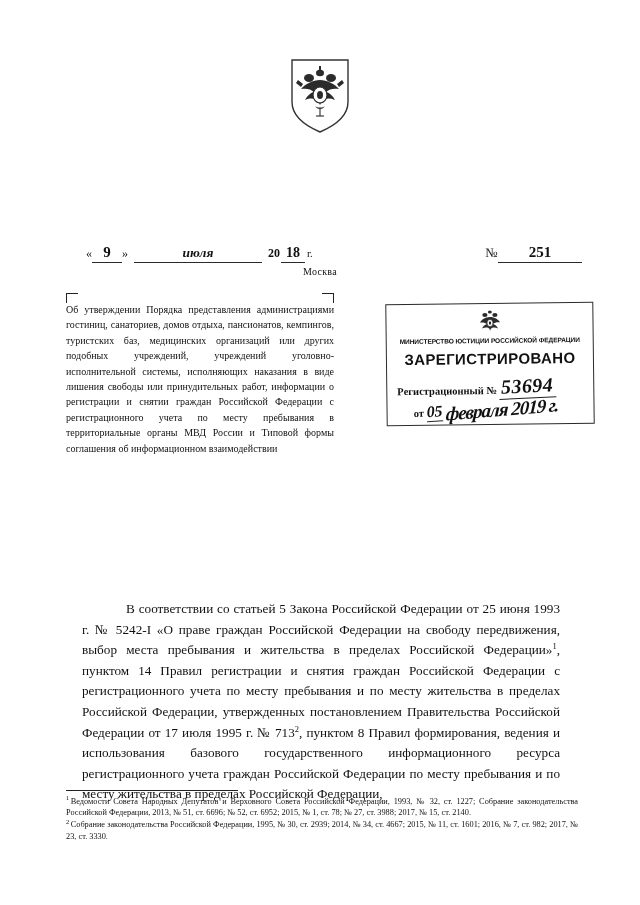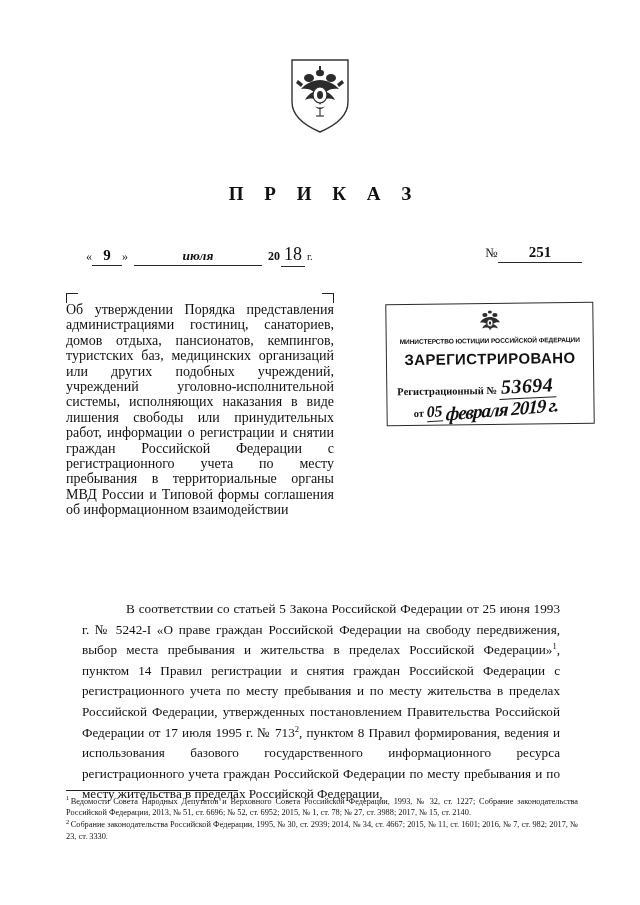--- a/index.html
+++ b/index.html
@@ -74,21 +74,21 @@
   }
   .quote { font-size: 12px; }
   .fill {
     display: inline-block;
     border-bottom: 1px solid #2a2a2a;
     text-align: center;
     line-height: 1.25;
   }
   .fill.day    { width: 30px; font-weight: bold; font-size: 15px; }
   .fill.month  { width: 128px; font-weight: bold; font-size: 13.5px; font-style: italic; }
-  .fill.year   { width: 24px; font-weight: normal; font-size: 18px; }
+  .fill.year   { width: 24px; font-weight: bold; font-size: 14px; }
   .small-g { font-size: 10.5px; padding-left: 2px; }
   .cent { font-size: 12px; padding-right: 1px; font-weight: bold; }
   .gap6 { display: inline-block; width: 6px; }
 
   .num-group {
     position: absolute;
     right: 0;
     top: 0;
     display: flex;
     align-items: baseline;
@@ -108,21 +108,21 @@
     font-size: 10px;
     letter-spacing: 0.3px;
   }
 
   
   .subject {
     position: absolute;
     top: 302px;
     left: 66px;
     width: 268px;
-    font-size: 14px;
+    font-size: 10px;
     line-height: 15.4px;
     text-align: justify;
     text-justify: inter-word;
   }
   .subject p { margin: 0; }
   .bracket {
     position: absolute;
     width: 11px;
     height: 9px;
   }
@@ -275,40 +275,40 @@
         <ellipse cx="31" cy="37" rx="7" ry="8" fill="#ffffff" stroke="#2b2b2b" stroke-width="1.2"></ellipse>
         <ellipse cx="31" cy="37" rx="3" ry="4"></ellipse>
         <path d="M26 48 C28 52 34 52 36 48 C34 50 28 50 26 48 Z"></path>
         <path d="M31 50 L31 58" stroke="#2b2b2b" stroke-width="1.1"></path>
         <path d="M27 58 L35 58" stroke="#2b2b2b" stroke-width="1.1" fill="none"></path>
       </g>
     </svg>
   </div>
 
 
-  <div class="doc-kind">П Р И К А З</div>
 
   <div class="meta-row">
     <div class="date-group">
       <span class="quote">«</span>
       <span class="fill day">9</span>
       <span class="quote">»</span>
       <span class="gap6"></span>
       <span class="fill month">июля</span>
       <span class="gap6"></span>
       <span class="cent">20</span>
       <span class="fill year">18</span>
       <span class="small-g">г.</span>
     </div>
     <div class="num-group">
       <span class="num-sign">№</span>
       <span class="fill docnum">251</span>
     </div>
   </div>
 
+  <div class="city">Москва</div>
 
   <div class="subject">
     <span class="bracket tl"></span>
     <span class="bracket tr"></span>
     <p>Об утверждении Порядка представления администрациями гостиниц, санаториев, домов отдыха, пансионатов, кемпингов, туристских баз, медицинских организаций или других подобных учреждений, учреждений уголовно-исполнительной системы, исполняющих наказания в виде лишения свободы или принудительных работ, информации о регистрации и снятии граждан Российской Федерации с регистрационного учета по месту пребывания в территориальные органы МВД России и Типовой формы соглашения об информационном взаимодействии</p>
   </div>
 
   <div class="stamp">
     <div class="stamp-emblem">
       <svg viewBox="0 0 25 28" xmlns="http://www.w3.org/2000/svg">

